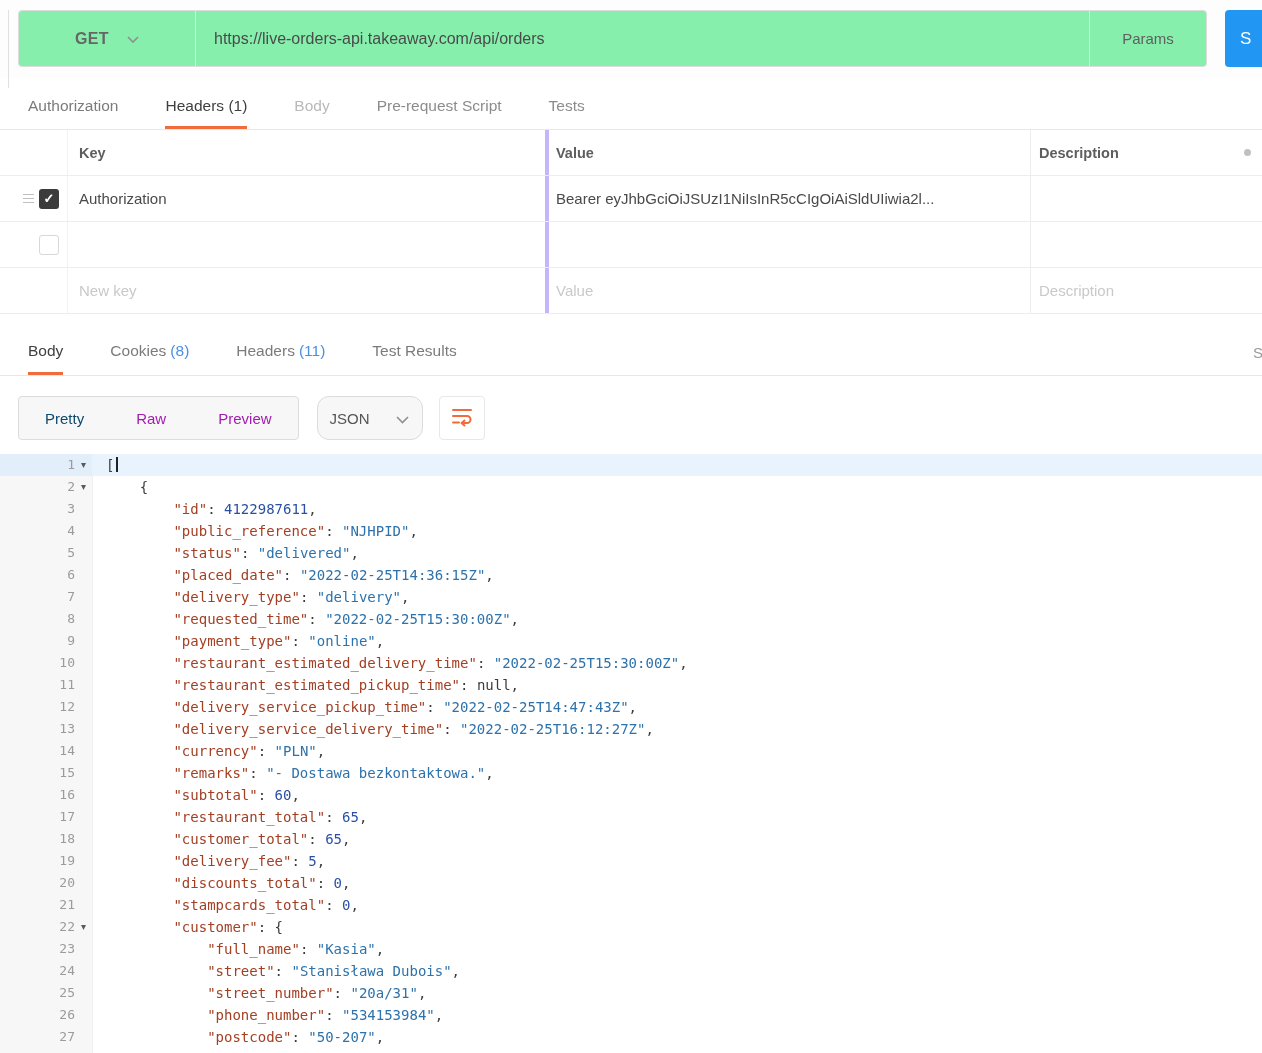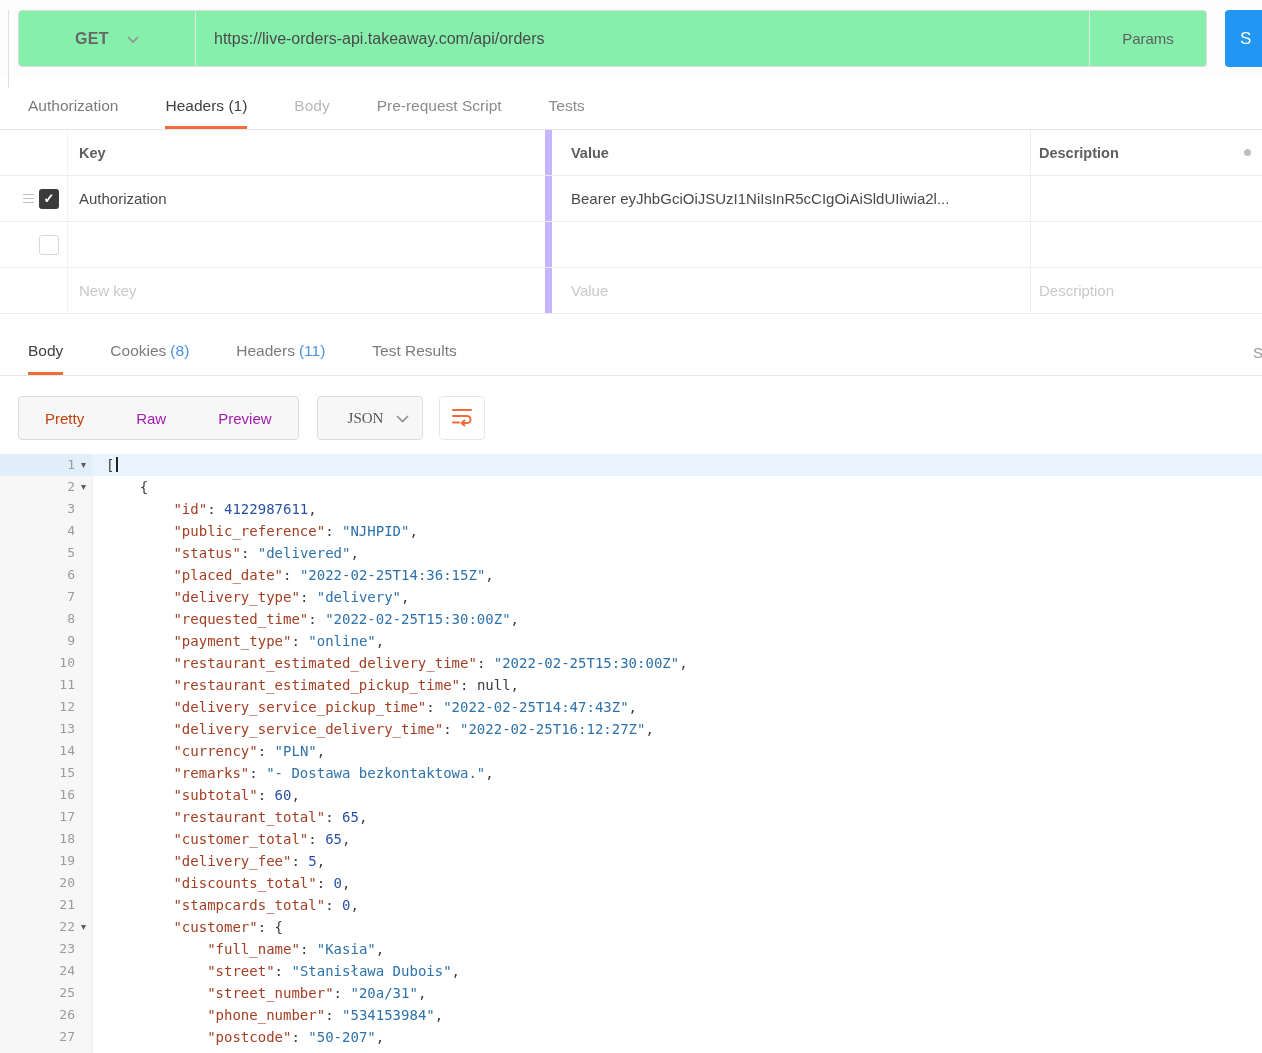--- a/index.html
+++ b/index.html
@@ -47,21 +47,21 @@
 
   
   .kv-table { border-top: 1px solid #e8e8e8; }
   .kv-row {
     display: grid; grid-template-columns: 67px 478px 485px 1fr;
     height: 46px; border-bottom: 1px solid #ededed; align-items: stretch;
   }
   .kv-cell { display: flex; align-items: center; overflow: hidden; }
   .cell-ctrl { justify-content: flex-end; padding-right: 8px; gap: 5px; }
   .cell-key   { padding-left: 11px; border-left: 1px solid #f2f2f2; }
-  .cell-value { padding-left: 19px; border-left: 7px solid #c4b5fd; }
+  .cell-value { padding-left: 7px; border-left: 4px solid #c4b5fd; }
   .cell-desc  { padding-left: 8px;  border-left: 1px solid #ededed; justify-content: space-between; padding-right: 11px; }
   .kv-head .kv-cell { font-size: 14.5px; font-weight: 700; color: #5e5e5e; }
   .kv-text { font-size: 15px; color: #4a4a4a; white-space: nowrap; }
   .kv-input { width: 100%; height: 100%; border: none; outline: none; background: transparent; font-size: 15px; color: #444; font-family: "Liberation Sans", sans-serif; }
   .kv-input::placeholder { color: #c9c9c9; }
   .drag-handle { width: 11px; height: 10px; background: repeating-linear-gradient(#c0c0c0 0 1.5px, transparent 1.5px 4px); }
   .checkbox { width: 20px; height: 20px; border-radius: 3px; flex: none; cursor: pointer; }
   .checkbox.checked { background: #3b3b3b; color: #fff; display: flex; align-items: center; justify-content: center; font-size: 13px; font-weight: 700; }
   .checkbox.empty { border: 1.5px solid #d8d8d8; background: #fff; }
   .menu-dot { width: 7px; height: 7px; border-radius: 50%; background: #c0c0c0; flex: none; }
@@ -70,25 +70,25 @@
   .resp-tabs { position: relative; display: flex; align-items: flex-end; padding-left: 28px; height: 62px; border-bottom: 1px solid #e8e8e8; }
   .resp-tab { margin-right: 47px; padding-bottom: 12px; border-bottom: 3px solid transparent; font-size: 15.5px; color: #7b7b7b; cursor: pointer; }
   .resp-tab.active { color: #3f3f3f; border-bottom-color: var(--accent-orange, #f26b3a); }
   .count { color: var(--count-blue, #4a90e2); margin-left: 4px; }
   .status-cut { position: absolute; left: 1253px; bottom: 14px; color: #9a9a9a; font-size: 15px; }
 
   
   .resp-toolbar { display: flex; align-items: center; margin: 20px 0 0 18px; height: 44px; }
   .seg-group { display: flex; border: 1px solid #dcdcdc; border-radius: 4px; overflow: hidden; height: 44px; background: #f7f7f7; }
   .seg { padding: 0 26px; display: flex; align-items: center; font-size: 15px; color: #a21caf; cursor: pointer; }
-  .seg.active { color: #c2410c; }
+  .seg.active { color: #0c4a6e; }
   .format-select {
-    margin-left: 18px; height: 44px; width: 106px; border: 1px solid #dcdcdc; border-radius: 4px;
+    margin-left: 18px; height: 44px; width: 106px; border: 1px solid #dcdcdc; border-radius: 12px;
     background: #f7f7f7; display: flex; align-items: center; justify-content: space-between;
-    padding: 0 13px 0 30px; font-size: 15px; color: #555; cursor: pointer; font-family: Liberation Serif, serif;
+    padding: 0 13px 0 12px; font-size: 15px; color: #555; cursor: pointer;
   }
   .wrap-btn {
     margin-left: 16px; width: 46px; height: 44px; border: 1px solid #e8e8e8; border-radius: 4px;
     background: #fff; display: flex; align-items: center; justify-content: center;
     color: var(--accent-orange, #f26b3a); cursor: pointer;
   }
 
   
   .editor {
     margin-top: 14px; position: relative; height: 600px; overflow: hidden;

